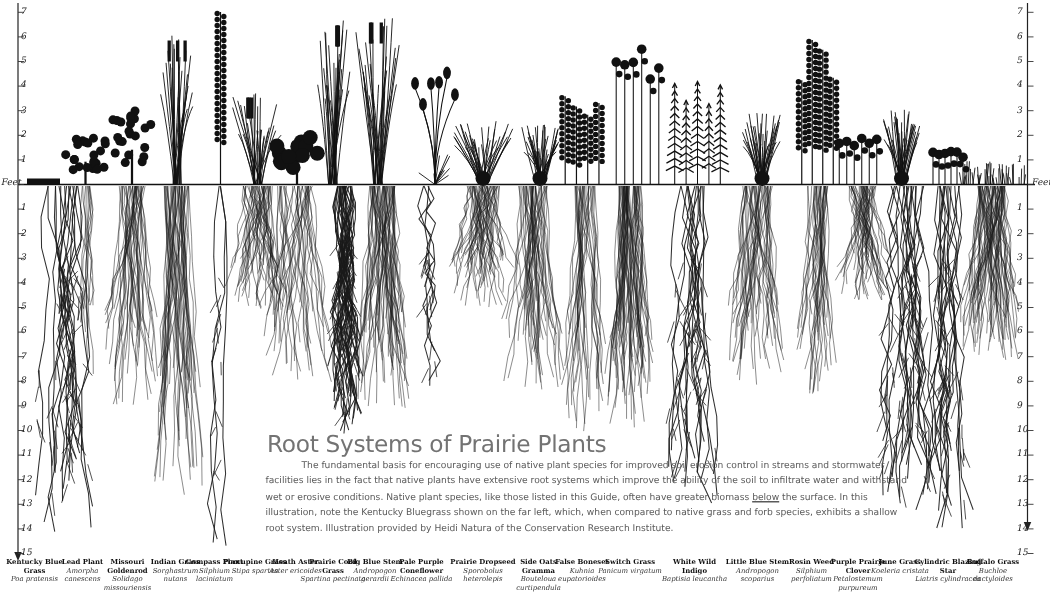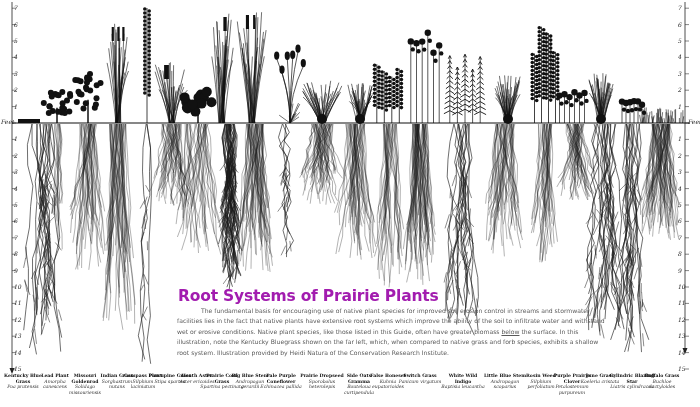--- a/index.html
+++ b/index.html
@@ -1,21 +1,21 @@
 <!DOCTYPE html>
 <html><head>
 <meta charset="utf-8">
 <style>
   html, body { margin:0; padding:0; background:#ffffff; }
   body { width:700px; height:407px; overflow:hidden; position:relative; font-family:"DejaVu Serif", serif; color:#111; }
   #stage { position:absolute; left:0; top:0; width:700px; height:407px; }
   svg#art { position:absolute; left:0; top:0; }
   .scale-label { position:absolute; font-family:"DejaVu Serif", serif; font-style:italic; font-size:6px; color:#222; }
   .feet-label { position:absolute; font-family:"DejaVu Serif", serif; font-style:italic; font-size:6px; color:#222; }
-  #title { position:absolute; left:178px; top:287px; font-family:"DejaVu Sans", sans-serif; font-weight:bold; font-size:15.5px; letter-spacing:-0.2px; color:#a21caf; white-space:nowrap; }
+  #title { position:absolute; left:178px; top:287px; font-family:"DejaVu Sans", sans-serif; font-weight:normal; font-size:15.5px; letter-spacing:-0.2px; color:#737373; white-space:nowrap; }
   #body-text { position:absolute; left:177px; top:306px; width:430px; font-family:"DejaVu Sans", sans-serif; font-size:6.1px; line-height:10.4px; color:#5a5a5a; text-indent:24px; }
   #body-text u { text-decoration:underline; }
   #labels { position:absolute; left:0; top:373px; width:700px; height:34px; }
   .plabel { position:absolute; top:0; width:46px; margin-left:-23px; text-align:center; font-family:"DejaVu Serif", serif; font-size:4.6px; line-height:5.6px; }
   .plabel .common { font-weight:bold; display:block; color:#111; }
   .plabel .sci { font-style:italic; display:block; color:#333; }
 </style>
 </head>
 <body>
 

